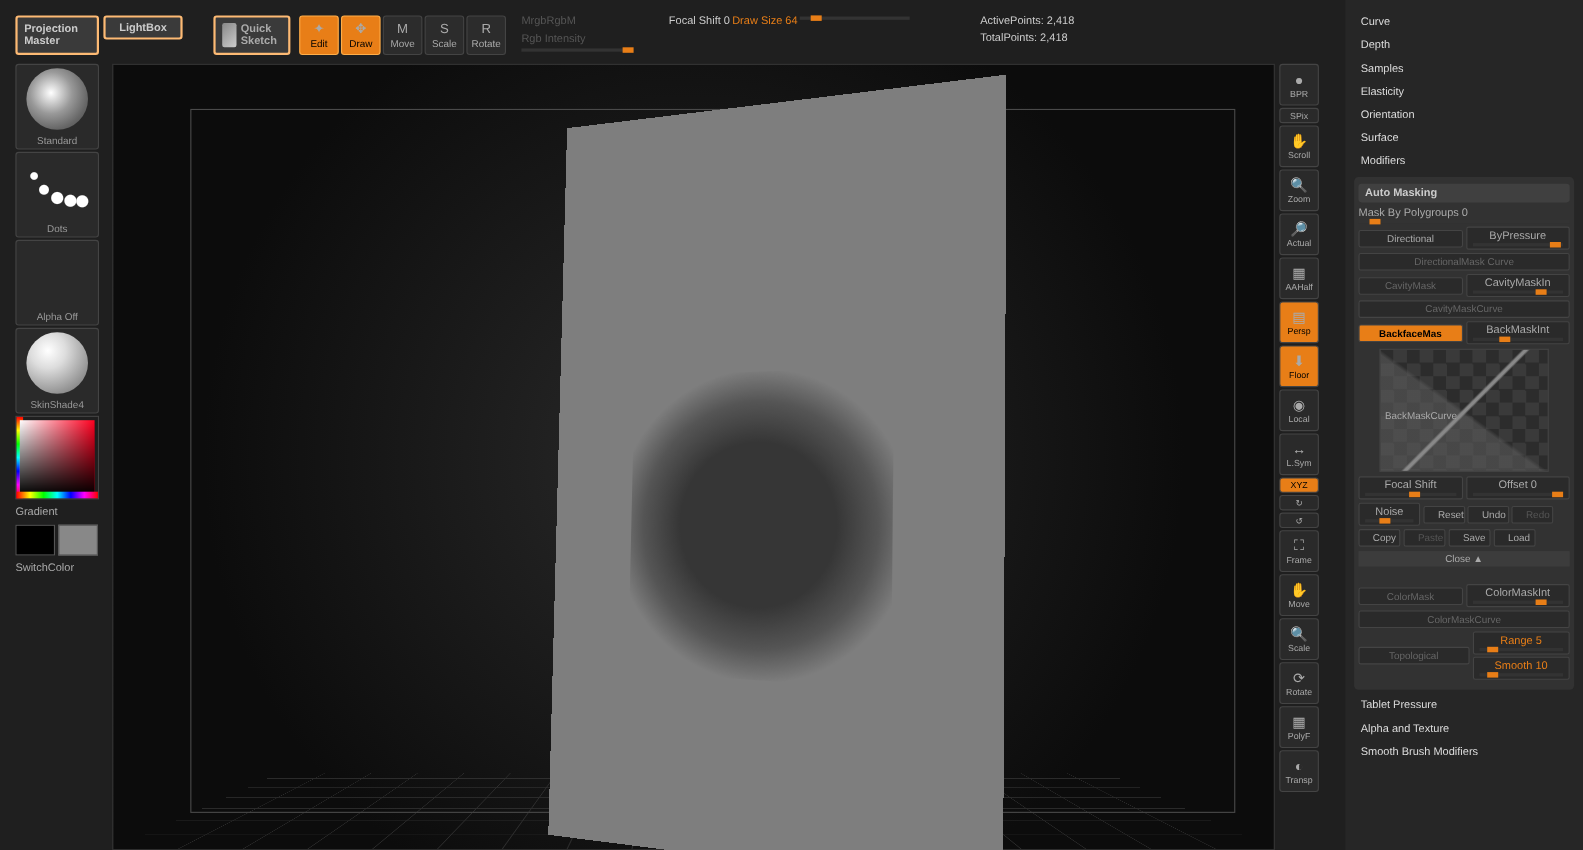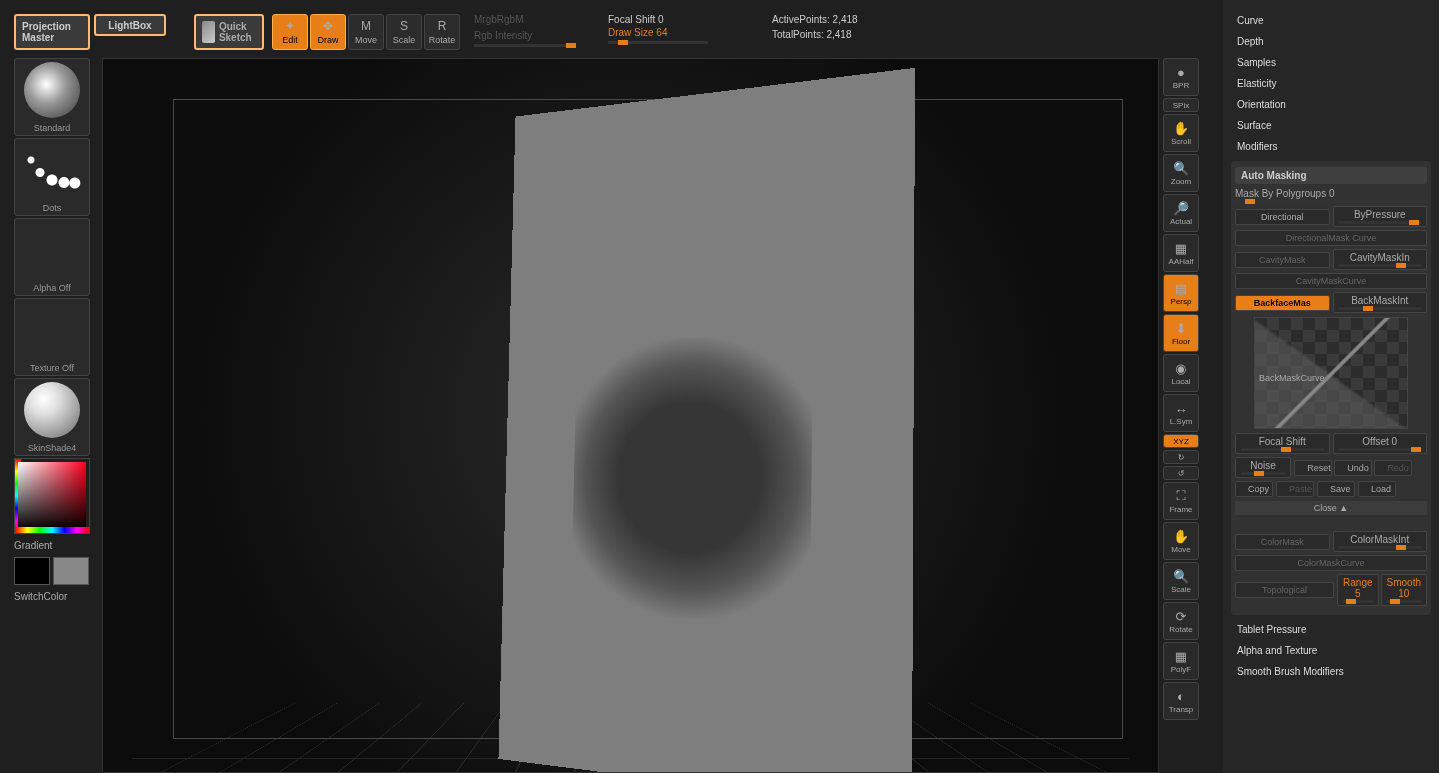--- a/index.html
+++ b/index.html
@@ -18,21 +18,21 @@
 .active .lbl{color:#000}
 .slider-area{display:flex;flex-direction:column;gap:2px;margin-left:10px}
 .slider-row{display:flex;align-items:center}
 .sl-label{font-size:10px;color:#999}
 .sl-label.dim{color:#555}
 .row2{margin-top:3px}
 .zmode{display:flex;gap:0;margin-left:8px}
 .zbtn{padding:2px 10px;border:1px solid #444;background:#2c2c2c;font-size:10px;cursor:pointer}
 .zbtn.active{background:#e87e17;color:#000;font-weight:bold}
 .zbtn.dim{color:#555}
-.param-col{display:flex;flex-direction:column;gap:2px;margin-left:30px}
+.param-col{display:flex;flex-direction:row;gap:2px;margin-left:30px}
 .param{font-size:10px;color:#ccc}
 .slider-bar{width:100px;height:3px;background:#333;position:relative;margin-top:1px}
 .slider-bar .handle{position:absolute;width:10px;height:5px;background:#e87e17;top:-1px}
 .stats{margin-left:60px;display:flex;flex-direction:column;gap:4px}
 .stats span{font-size:10px;color:#ccc}
 .leftpanel{position:absolute;left:14px;top:58px;width:80px;display:flex;flex-direction:column;gap:2px}
 .thumb{width:76px;background:#2a2a2a;border:1px solid #444;border-radius:3px;display:flex;flex-direction:column;align-items:center}
 .thumb .timg{width:72px;height:62px;display:flex;align-items:center;justify-content:center}
 .thumb .tlbl{font-size:9px;color:#999;padding:2px}
 .brush-swirl{width:56px;height:56px;border-radius:50%;background:radial-gradient(circle at 40% 40%,#fff,#999 40%,#666 70%,#444)}
@@ -146,24 +146,20 @@
     <div class="timg">
         <div class="dots-stroke"></div>
       </div>
     <div class="tlbl">Dots</div>
   </div>
   <div class="thumb">
     <div class="timg"></div>
     <div class="tlbl">Alpha Off</div>
   </div>
   <div class="thumb">
-    <div class="timg"></div>
-    <div class="tlbl">Texture Off</div>
-  </div>
-  <div class="thumb">
     <div class="timg">
         <div class="mat-ball"></div>
       </div>
     <div class="tlbl">SkinShade4</div>
   </div>
   <div class="colorpick">
     <div class="cp-edge"></div>
     <div class="cp-main"></div>
     <div class="cp-bot"></div>
   </div>
@@ -354,21 +350,21 @@
           <div class="sb">
             <div class="h" style="left:70%"></div>
           </div>
         </div>
     </div>
     <div class="rp-row">
         <div class="chip dim">ColorMaskCurve</div>
       </div>
     <div class="rp-row">
       <div class="chip dim" style="flex:1">Topological</div>
-      <div style="flex:1;display:flex;flex-direction:row;gap:2px">
+      <div style="flex:1;display:flex;flex-direction:column;gap:2px">
         <div class="chip dim slider-chip">
             <span style="color:#e87e17">Range 5</span>
             <div class="sb">
               <div class="h" style="left:10%"></div>
             </div>
           </div>
         <div class="chip dim slider-chip">
             <span style="color:#e87e17">Smooth 10</span>
             <div class="sb">
               <div class="h" style="left:10%"></div>

